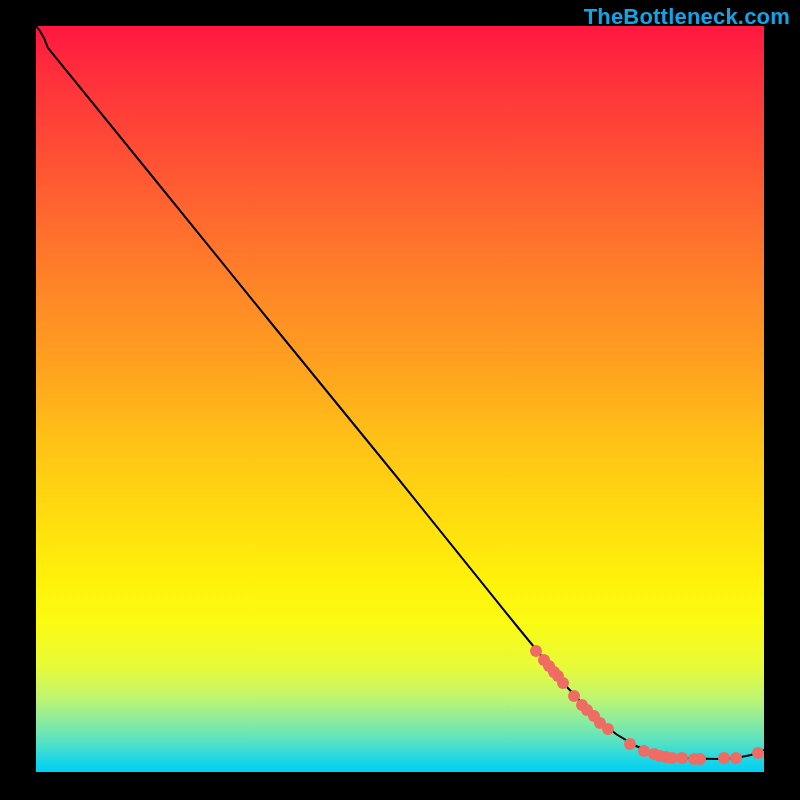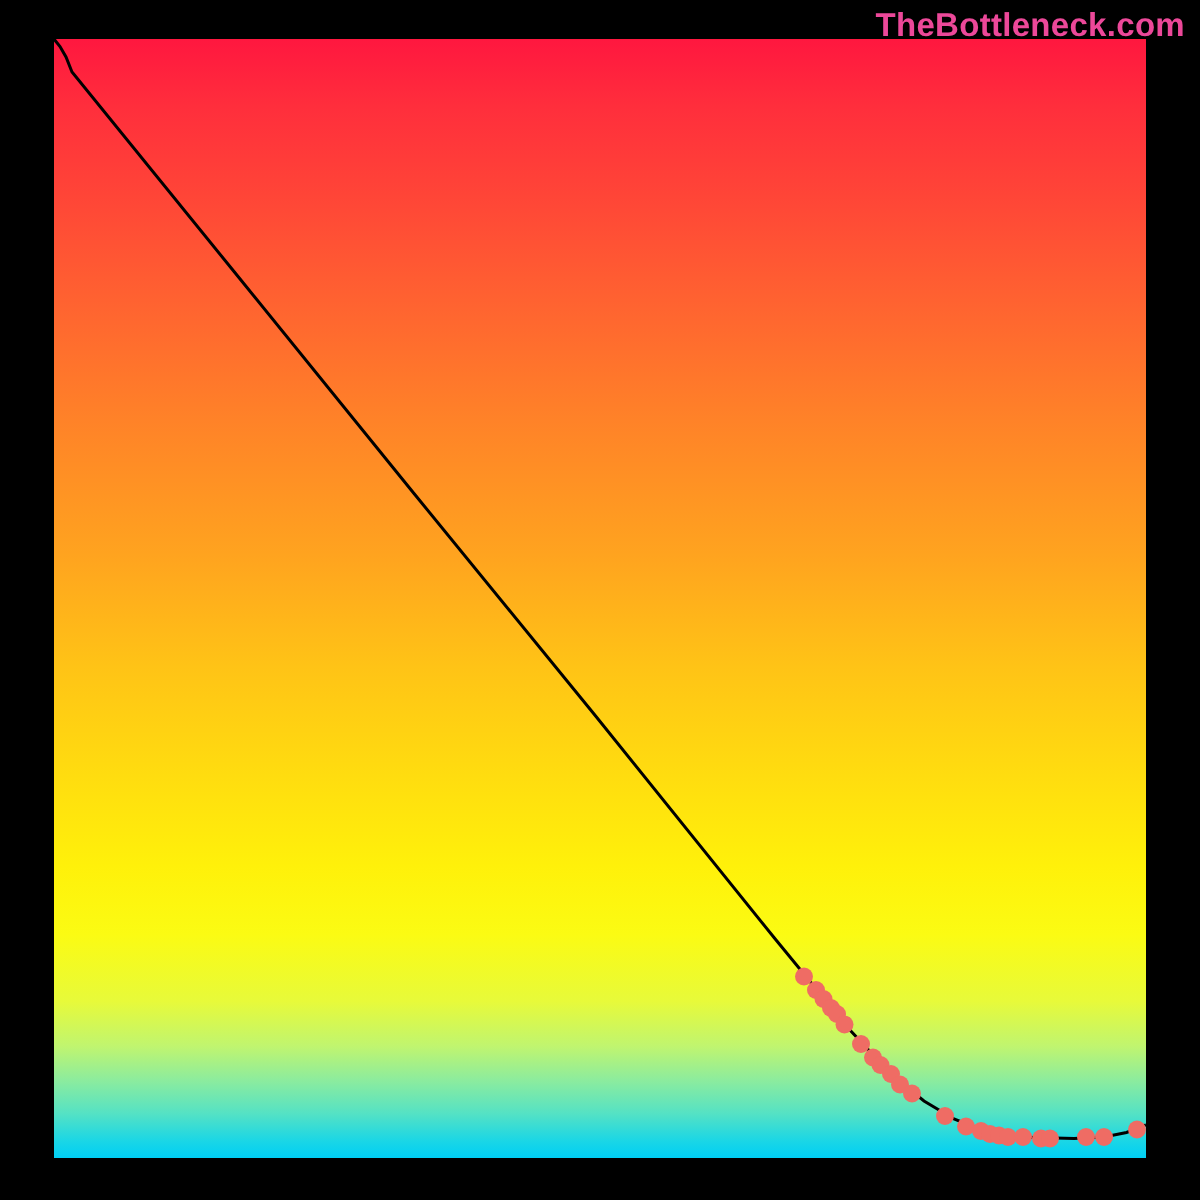--- a/index.html
+++ b/index.html
@@ -14,21 +14,21 @@
   .frame {
     position: relative;
     width: 800px;
     height: 800px;
     background: #000;
   }
   .watermark {
     position: absolute;
     top: 4px;
     right: 10px;
-    color: #ec4899;
+    color: #0ea5e9;
     font-size: 22px;
     font-weight: 600;
     letter-spacing: 0.2px;
     z-index: 10;
   }
   .plot-area {
     position: absolute;
     left: 36px;
     top: 26px;
     width: 728px;

